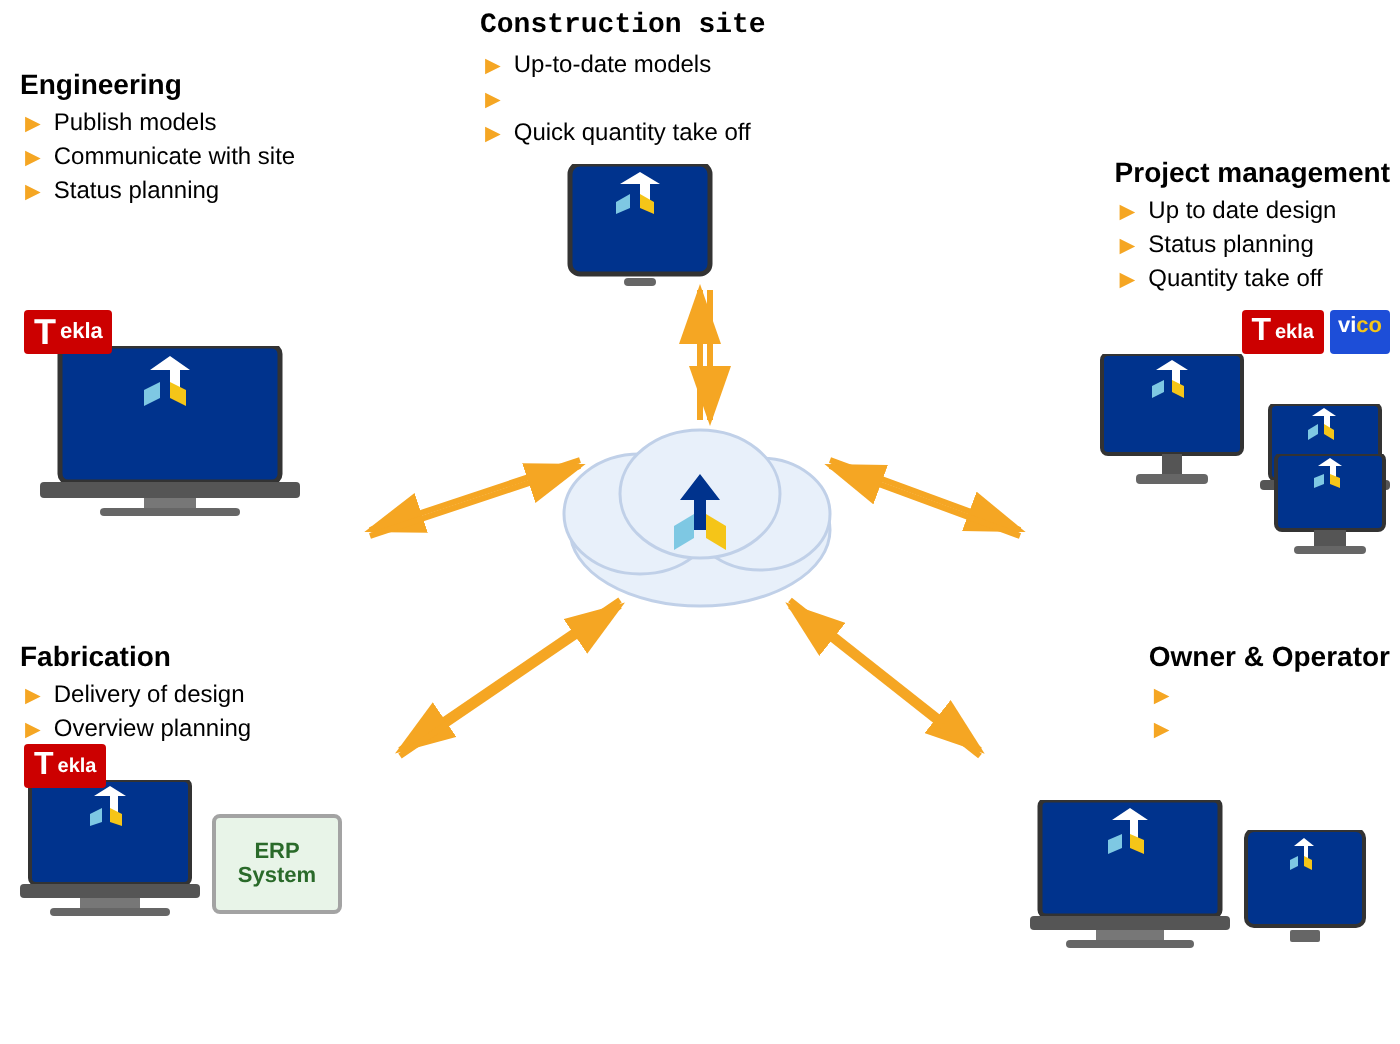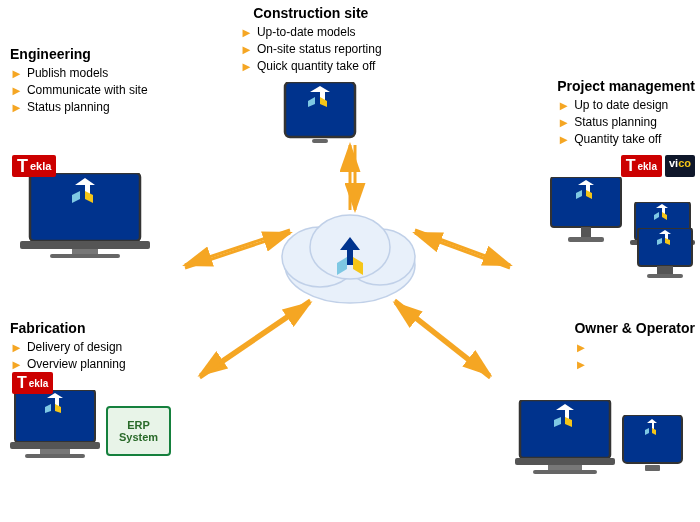--- a/index.html
+++ b/index.html
@@ -73,32 +73,32 @@
       padding: 2px 5px;
       border-radius: 2px;
       display: inline-flex;
       align-items: center;
       gap: 2px;
     }
 
     
     .erp-box {
       background: #e8f4e8;
-      border: 2px solid #15803d;
+      border: 2px solid #a3a3a3;
       border-radius: 4px;
       padding: 4px 8px;
       font-size: 12px;
       font-weight: bold;
       color: #2a6a2a;
       text-align: center;
     }
 
     
     .vico-logo {
-      background: #0f172a;
+      background: #1d4ed8;
       color: white;
       font-weight: bold;
       font-size: 10px;
       padding: 2px 4px;
       border-radius: 2px;
       text-align: right;
     }
   </style>
 </head>
 <body>
@@ -139,21 +139,21 @@
     <line x1="415" y1="230" x2="510" y2="265" stroke="#f5a623" stroke-width="3" marker-end="url(#arrowhead-orange)"></line>
     <line x1="510" y1="268" x2="415" y2="233" stroke="#f5a623" stroke-width="3" marker-end="url(#arrowhead-orange)"></line>
 
     <line x1="310" y1="300" x2="200" y2="375" stroke="#f5a623" stroke-width="3" marker-end="url(#arrowhead-orange)"></line>
     <line x1="200" y1="378" x2="310" y2="303" stroke="#f5a623" stroke-width="3" marker-end="url(#arrowhead-orange)"></line>
 
     <line x1="395" y1="300" x2="490" y2="375" stroke="#f5a623" stroke-width="3" marker-end="url(#arrowhead-orange)"></line>
     <line x1="490" y1="378" x2="395" y2="303" stroke="#f5a623" stroke-width="3" marker-end="url(#arrowhead-orange)"></line>
   </svg>
 
-  <div class="section" style="left:10px; top:46px;">
+  <div class="section" style="left:10px; top:34px;">
     <div class="section-title">Engineering</div>
     <ul class="section-list">
       <li>
         <span class="arrow-bullet">►</span>
         <span>Publish models</span>
       </li>
       <li>
         <span class="arrow-bullet">►</span>
         <span>Communicate with site</span>
       </li>
@@ -185,29 +185,28 @@
         <rect x="0" y="68" width="130" height="8" rx="2" fill="#555"></rect>
 
         <rect x="52" y="76" width="26" height="5" fill="#777"></rect>
 
         <rect x="30" y="81" width="70" height="4" rx="2" fill="#666"></rect>
       </svg>
     </div>
   </div>
 
   <div class="section" style="left:220px; top:5px; text-align:left;">
-    <div class="section-title" style="text-align:center; margin-left:20px;">Construction site</div>
+    <div class="section-title" style="text-align:center; margin-left:20px;font-family:Liberation Mono, monospace;">Construction site</div>
     <ul class="section-list" style="margin-left:20px;">
       <li>
         <span class="arrow-bullet">►</span>
         <span>Up-to-date models</span>
       </li>
       <li>
         <span class="arrow-bullet">►</span>
-        <span>On-site status reporting</span>
       </li>
       <li>
         <span class="arrow-bullet">►</span>
         <span>Quick quantity take off</span>
       </li>
     </ul>
 
     <div style="margin-top:8px; margin-left:60px;">
       <svg width="80" height="70">
         <rect x="5" y="0" width="70" height="55" rx="5" fill="#00338d" stroke="#333" stroke-width="2.5"></rect>

